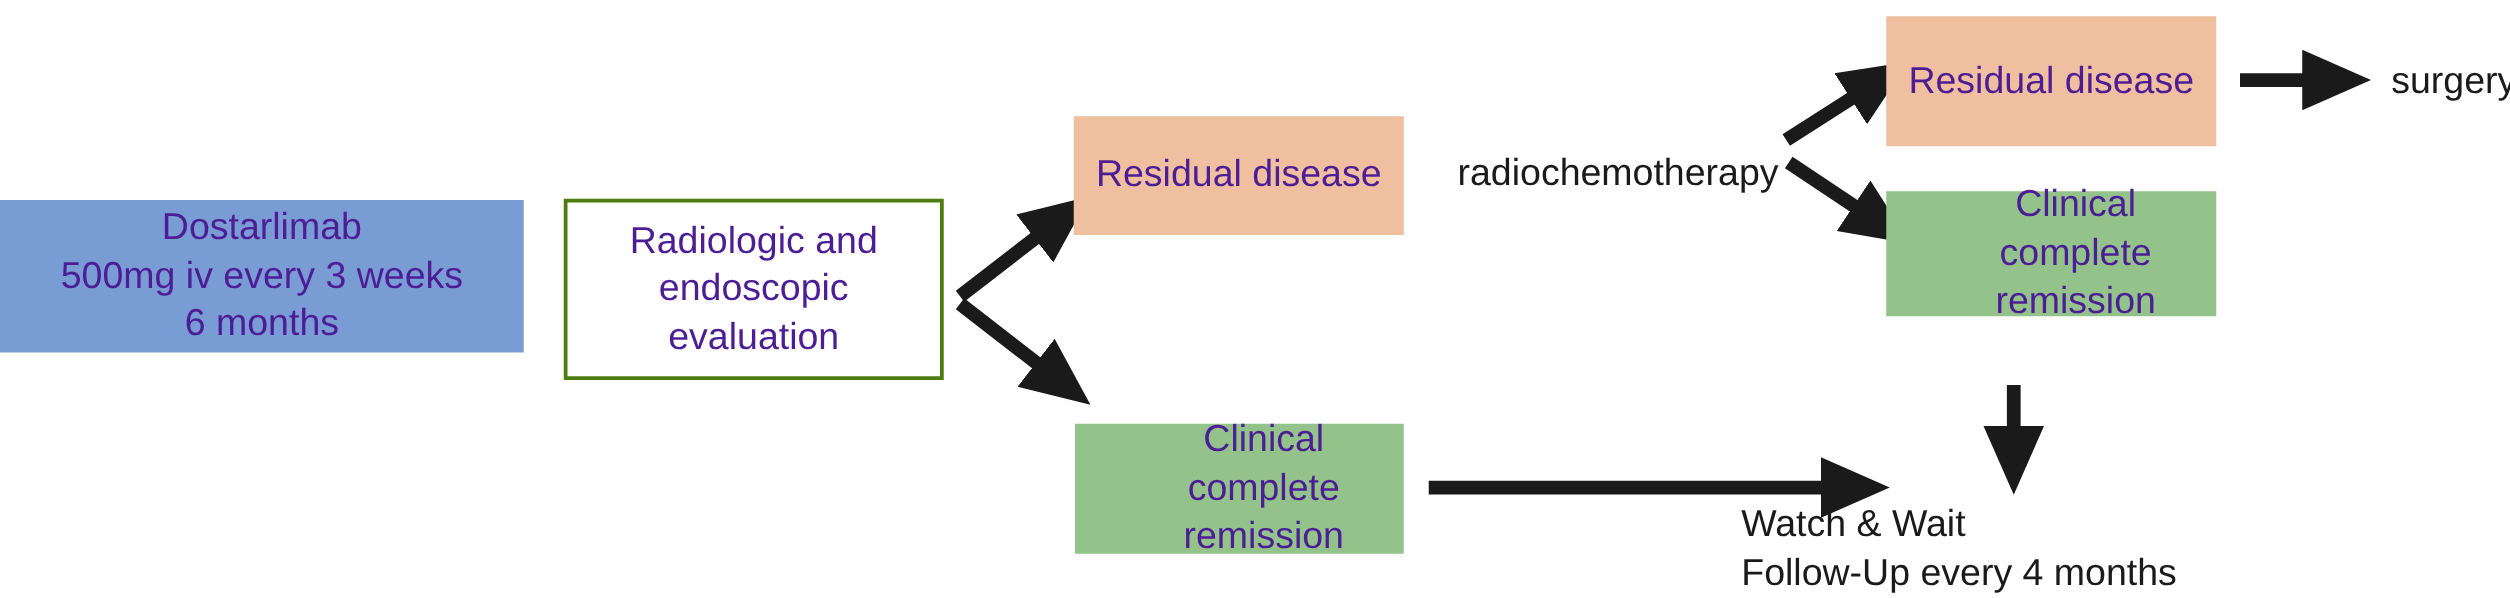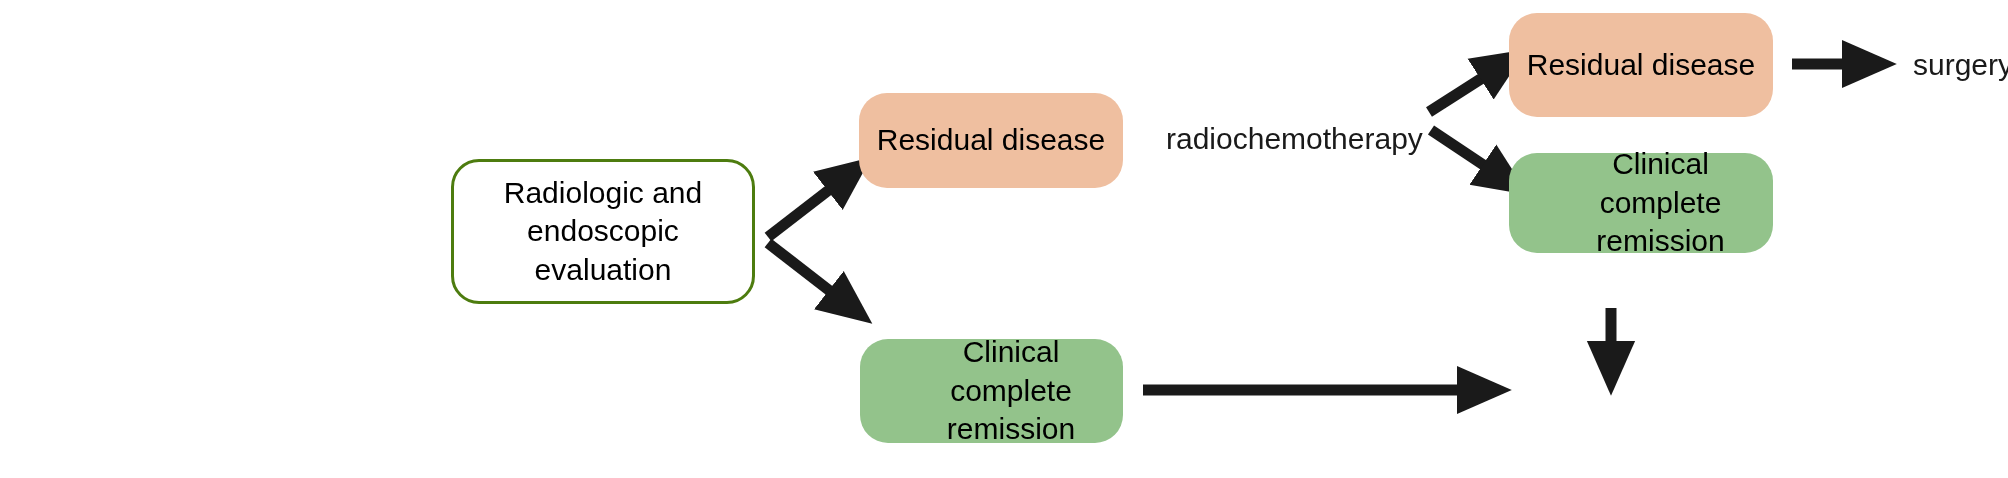--- a/index.html
+++ b/index.html
@@ -19,25 +19,24 @@
     overflow: hidden;
   }
   .node {
     position: absolute;
     display: flex;
     align-items: center;
     justify-content: center;
     text-align: center;
     font-size: 30px;
     line-height: 1.28;
-    color: #000000;
+    color: #4c1d95;
     box-sizing: border-box;
     padding: 2px 6px;
     white-space: pre-line;
-    border-radius: 28px;
   }
   .node-blue   { background: #7a9cd4; }
   .node-peach  { background: #efbfa0; }
   .node-green  { background: #93c38b; padding-left: 45px; }
   .node-white  { background: #ffffff; border: 3px solid #4d7c0f; }
   .plain-label {
     position: absolute;
     font-size: 30px;
     line-height: 1.30;
     color: #1a1a1a;
@@ -89,33 +88,38 @@
 
     <g>
       <line x1="1611" y1="308" x2="1611" y2="365" stroke="#1a1a1a" stroke-width="11" marker-end="url(#ah)"></line>
     </g>
 
     <g>
       <line x1="1143" y1="390" x2="1481" y2="390" stroke="#1a1a1a" stroke-width="11" marker-end="url(#ah)"></line>
     </g>
   </svg>
 
+  <div class="node node-blue" style="left:0px; top:160px; width:419px; height:122px;">Dostarlimab
+500mg iv every 3 weeks
+6 months</div>
 
   <div class="node node-white" style="left:451px; top:159px; width:304px; height:145px;">Radiologic and
 endoscopic
 evaluation</div>
 
   <div class="node node-peach" style="left:859px; top:93px; width:264px; height:95px;">Residual disease</div>
 
   <div class="node node-green" style="left:860px; top:339px; width:263px; height:104px;">Clinical complete
 remission</div>
 
   <div class="plain-label" style="left:1166px; top:119px; width:262px;">radiochemotherapy</div>
 
   <div class="node node-peach" style="left:1509px; top:13px; width:264px; height:104px;">Residual disease</div>
 
   <div class="node node-green" style="left:1509px; top:153px; width:264px; height:100px;">Clinical complete
 remission</div>
 
   <div class="plain-label left-align" style="left:1913px; top:45px; width:200px;">surgery</div>
 
+  <div class="plain-label" style="left:1393px; top:400px; width:480px;">Watch &amp; Wait
+Follow-Up every 4 months</div>
 
 </div>
 
 </body></html>

